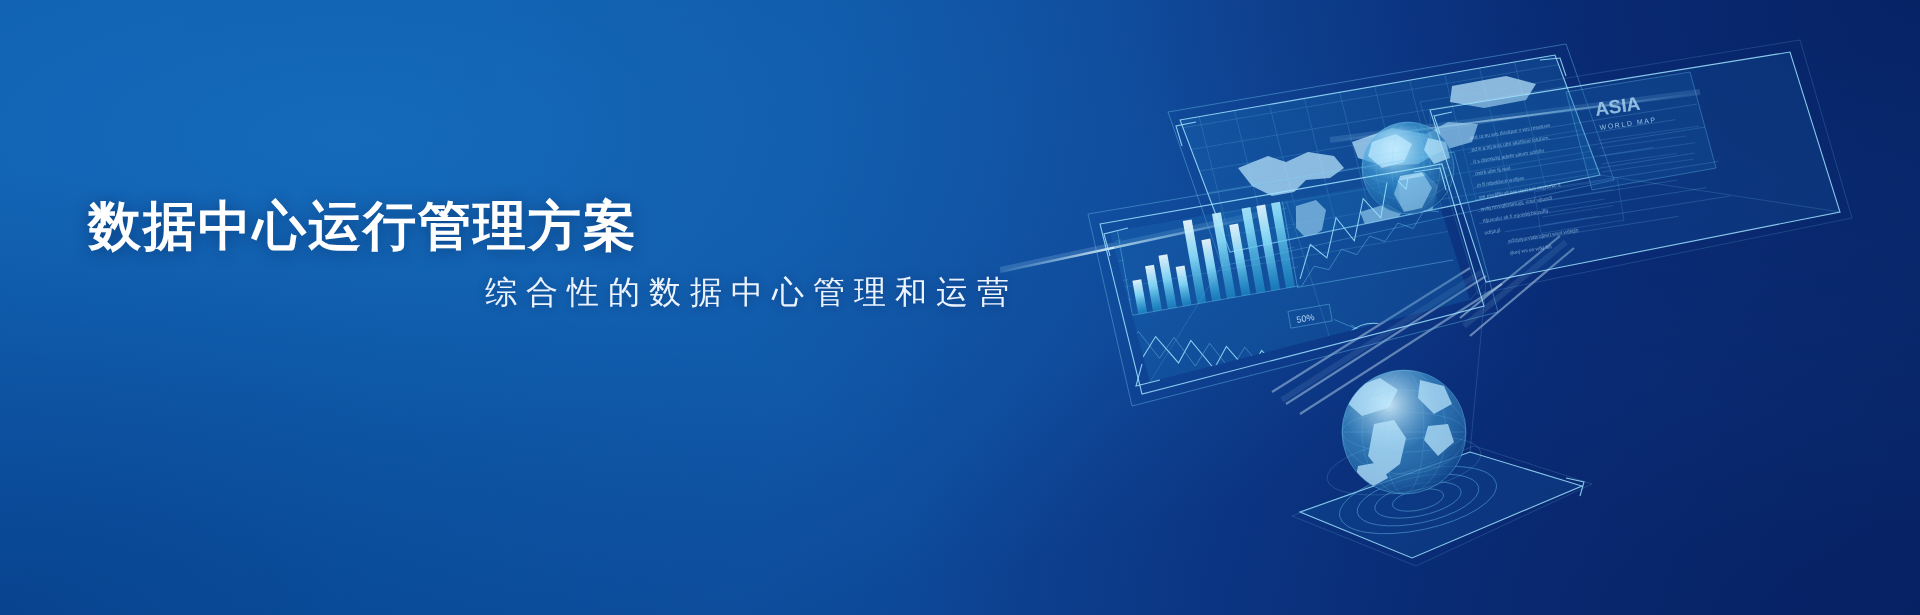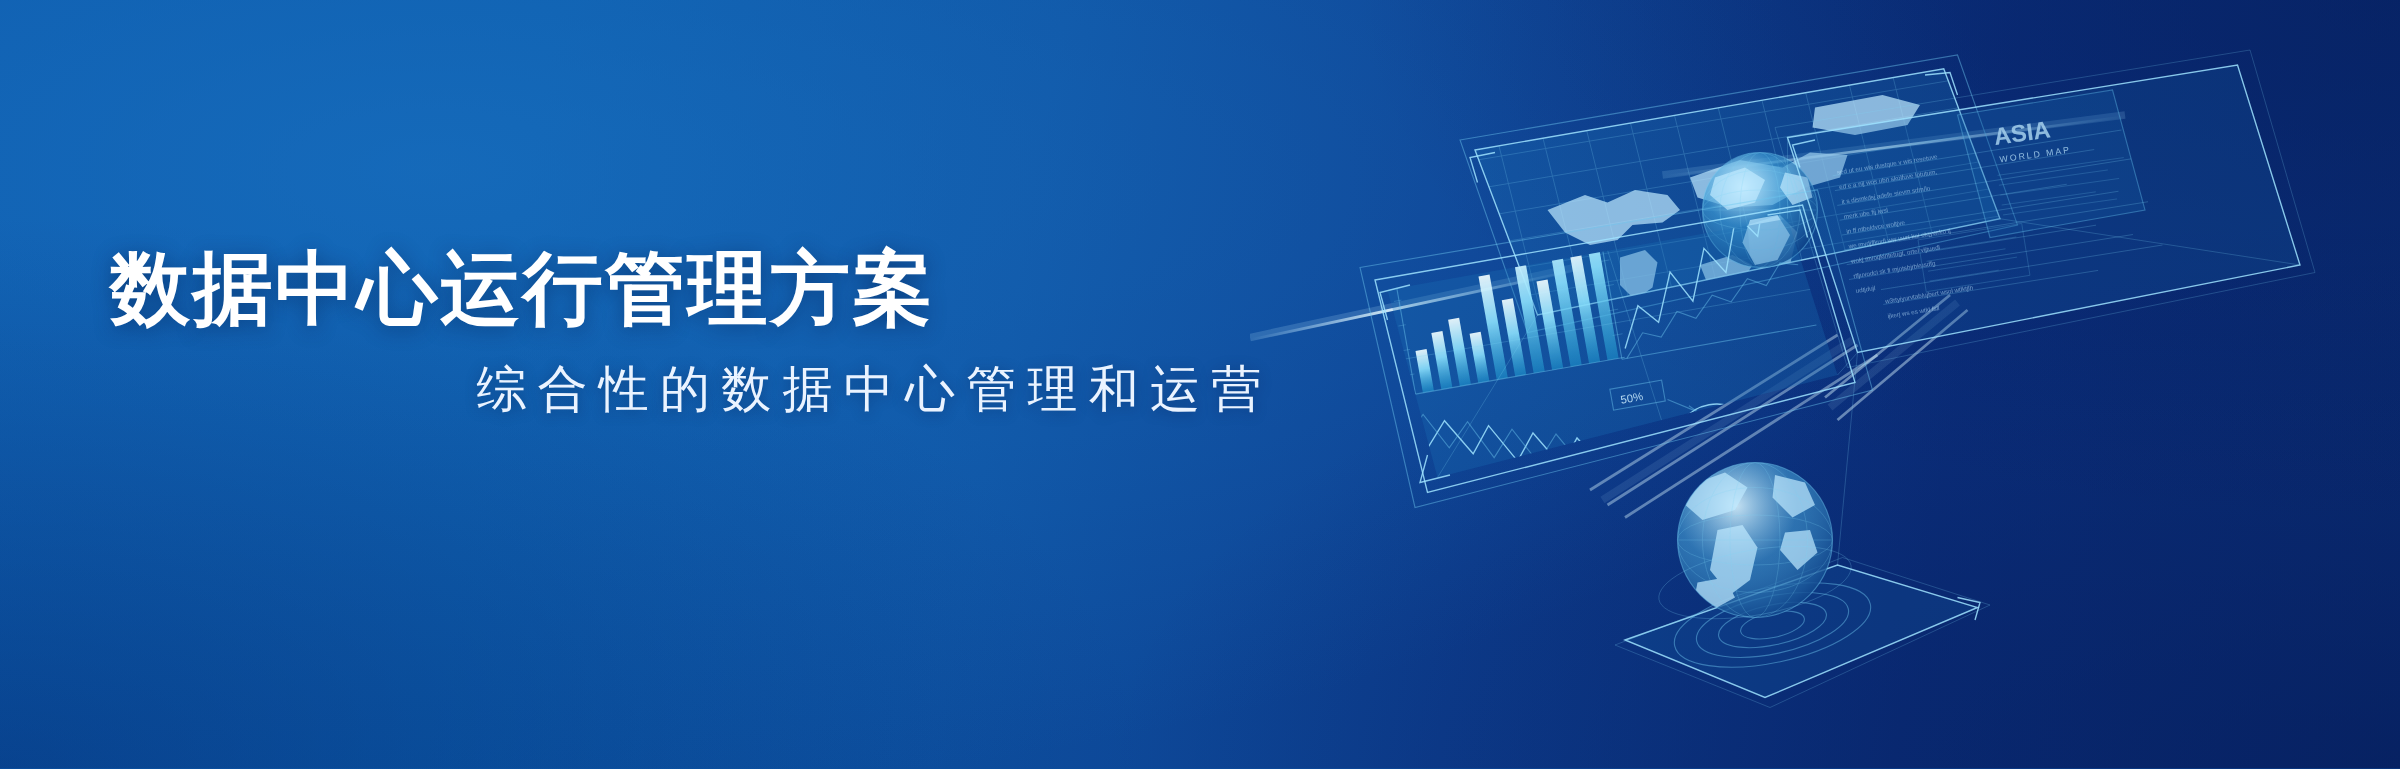--- a/index.html
+++ b/index.html
@@ -17,27 +17,27 @@
   
   .vignette{position:absolute;inset:0;pointer-events:none;
     background:
       radial-gradient(80% 120% at 0% 100%, rgba(5,40,110,.45) 0%, rgba(5,40,110,0) 60%),
       radial-gradient(70% 110% at 100% 0%, rgba(4,28,90,.55) 0%, rgba(4,28,90,0) 62%),
       radial-gradient(90% 120% at 100% 100%, rgba(4,26,86,.55) 0%, rgba(4,26,86,0) 60%);}
 
   
   #textblock{position:absolute;left:88px;top:196px;width:930px;}
   #title{
-    font-size:64px;line-height:1.12;font-weight:700;color:#ffffff;
+    font-size:53px;line-height:1.12;font-weight:700;color:#ffffff;
     letter-spacing:2px;white-space:nowrap;
     text-shadow:0 2px 16px rgba(0,25,70,.45);
   }
   #subtitle{
     margin-top:16px;text-align:right;
-    font-size:40px;font-weight:400;color:#eaf3ff;
+    font-size:32px;font-weight:400;color:#eaf3ff;
     letter-spacing:9px;white-space:nowrap;
     text-shadow:0 1px 10px rgba(0,25,70,.4);
   }
 
   
   #hud{position:absolute;left:1000px;top:0;width:920px;height:615px;}
   #hud svg{display:block;width:920px;height:615px;}
   .gl{fill:none;stroke:#9fe3ff;stroke-width:1.1;opacity:.85;}
   .gl-dim{fill:none;stroke:#6fc7ef;stroke-width:.9;opacity:.45;}
   .gl-faint{fill:none;stroke:#7fd4f5;stroke-width:.7;opacity:.25;}

